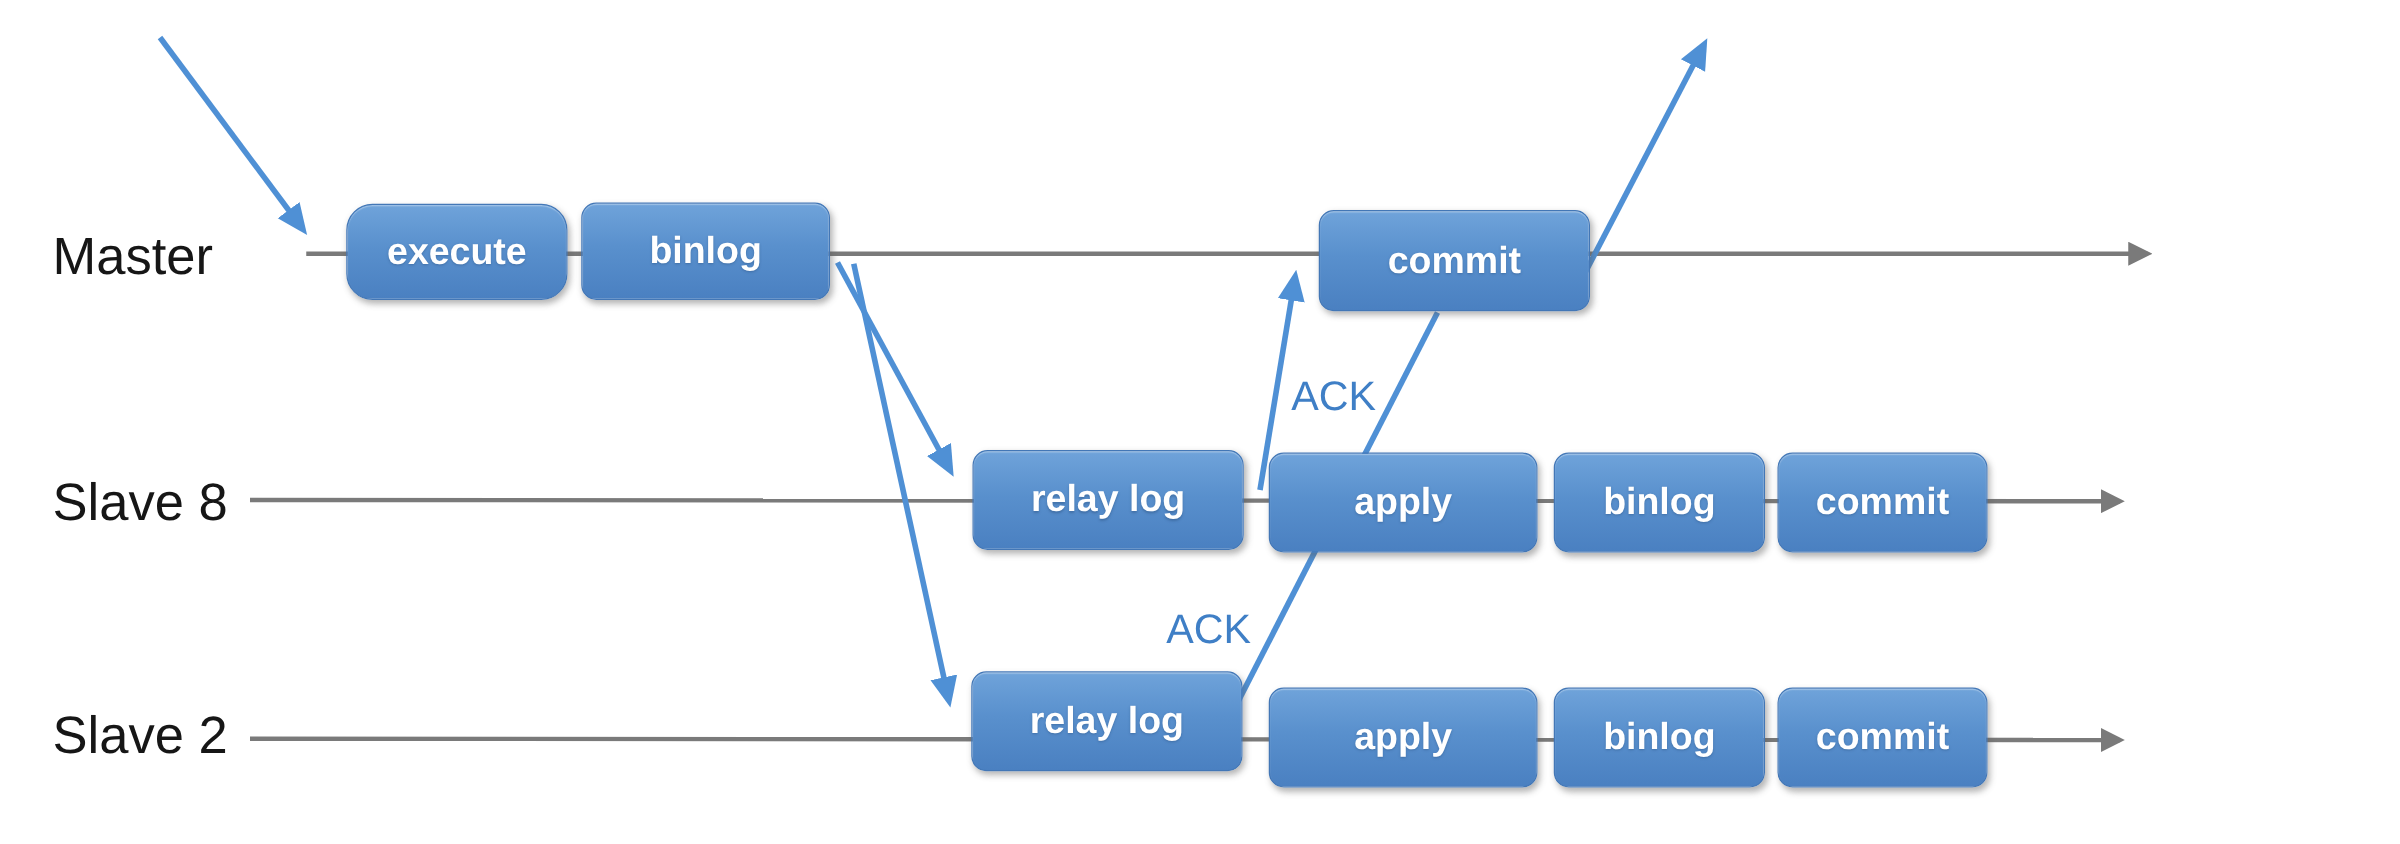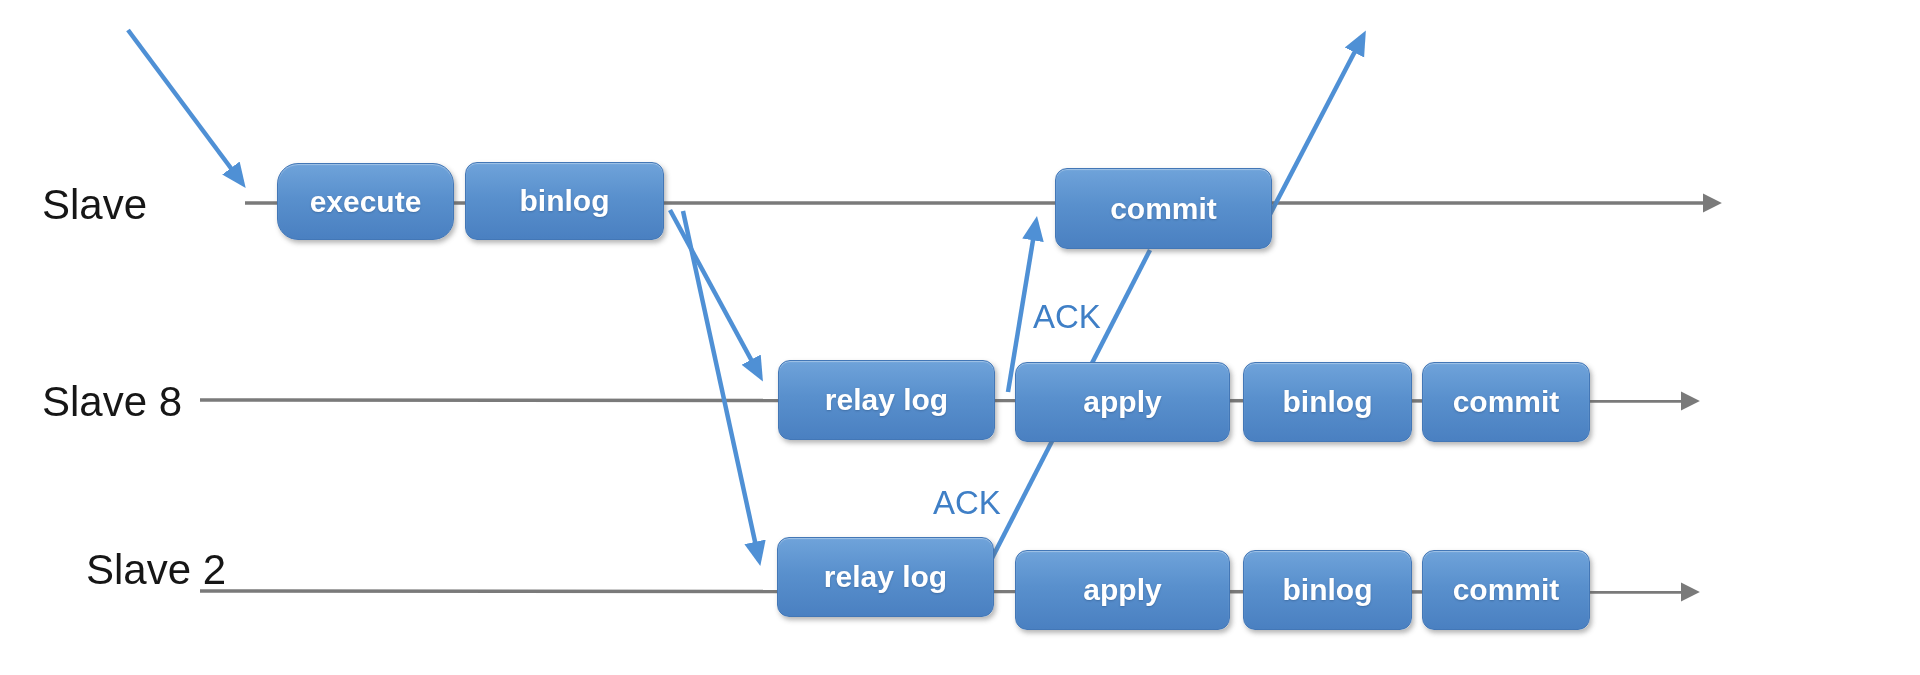--- a/index.html
+++ b/index.html
@@ -59,23 +59,23 @@
     <line x1="200" y1="591" x2="1696" y2="592" stroke="#7a7a7a" stroke-width="3.5" marker-end="url(#gray-arrow)"></line>
 
     <line x1="128" y1="30" x2="242" y2="183" stroke="#4f90d5" stroke-width="4.5" marker-end="url(#blue-arrow)"></line>
     <line x1="670" y1="210" x2="760" y2="376" stroke="#4f90d5" stroke-width="4.5" marker-end="url(#blue-arrow)"></line>
     <line x1="683" y1="211" x2="759" y2="560" stroke="#4f90d5" stroke-width="4.5" marker-end="url(#blue-arrow)"></line>
     <line x1="1008" y1="392" x2="1036" y2="222" stroke="#4f90d5" stroke-width="4.5" marker-end="url(#blue-arrow)"></line>
     <line x1="988" y1="566" x2="1150" y2="250" stroke="#4f90d5" stroke-width="4.5"></line>
     <line x1="1253" y1="247" x2="1363" y2="36" stroke="#4f90d5" stroke-width="4.5" marker-end="url(#blue-arrow)"></line>
   </svg>
 
-  <div class="lane-label" style="left:42px;top:181px;">Slave</div>
+  <div class="lane-label" style="left:42px;top:181px;">Master</div>
   <div class="lane-label" style="left:42px;top:378px;">Slave 8</div>
-  <div class="lane-label" style="left:42px;top:546px;margin-left:44px;">Slave 2</div>
+  <div class="lane-label" style="left:42px;top:564px;">Slave 2</div>
 
   <div class="node" style="left:277px;top:163px;width:175px;height:75px;border-radius:21px;">execute</div>
   <div class="node" style="left:465px;top:162px;width:197px;height:76px;">binlog</div>
   <div class="node" style="left:1055px;top:168px;width:215px;height:79px;">commit</div>
 
   <div class="node" style="left:778px;top:360px;width:215px;height:78px;">relay log</div>
   <div class="node" style="left:1015px;top:362px;width:213px;height:78px;">apply</div>
   <div class="node" style="left:1243px;top:362px;width:167px;height:78px;">binlog</div>
   <div class="node" style="left:1422px;top:362px;width:166px;height:78px;">commit</div>
 

